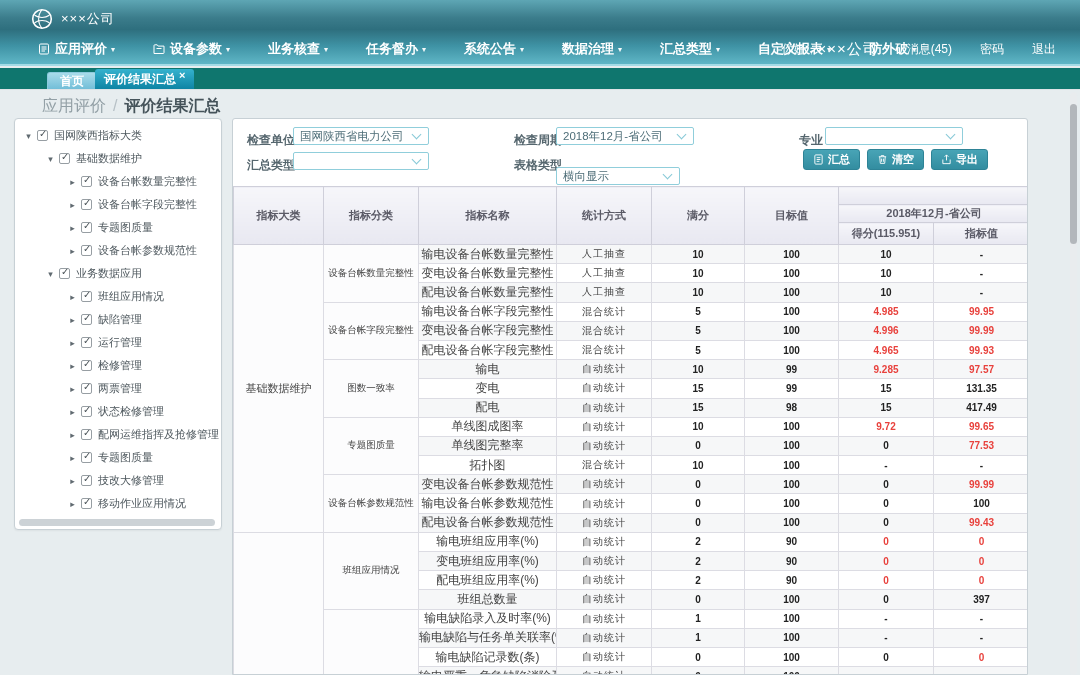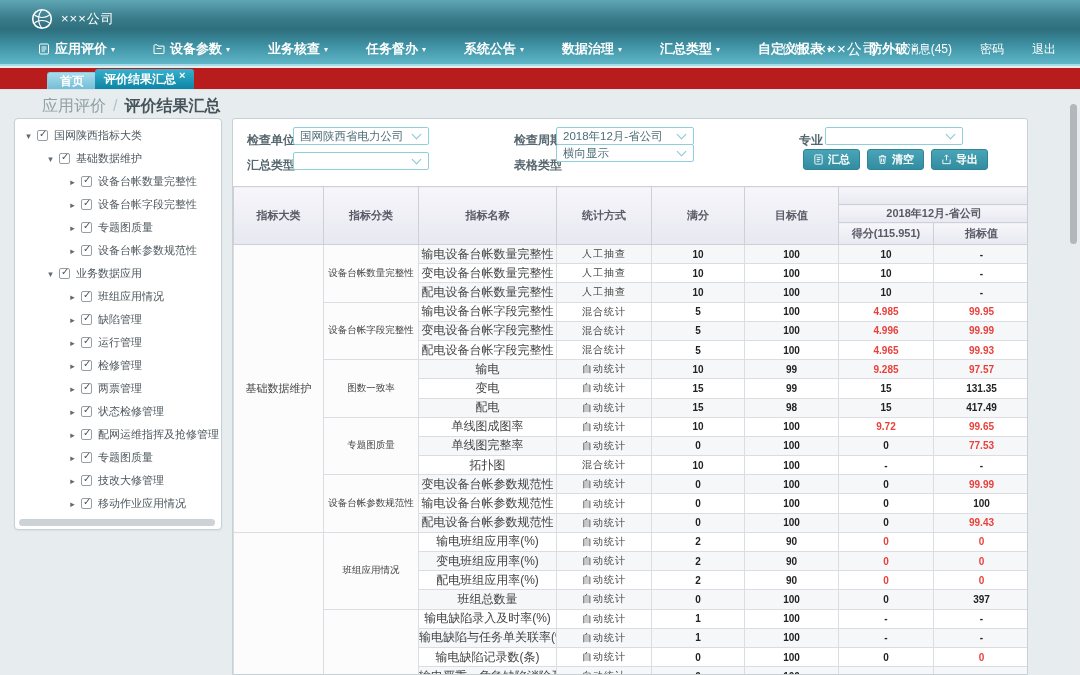--- a/index.html
+++ b/index.html
@@ -18,21 +18,21 @@
   .nav-items { display:flex; align-items:center; margin-left:38px; }
   .nav-item { display:flex; align-items:center; color:#fff; font-size:13px; font-weight:bold; margin-right:38px; cursor:pointer; white-space:nowrap; }
   .nav-icon { display:inline-flex; margin-right:5px; }
   .nav-caret { font-size:8px; margin-left:4px; opacity:.95; }
   .user-area { position:absolute; right:24px; top:0; height:26px; display:flex; align-items:center; color:#fff; }
   .user-area .greet { font-size:12px; }
   .user-area .uname { font-size:15px; letter-spacing:1px; }
   .user-area .ulink { font-size:12px; margin-left:28px; cursor:pointer; }
 
   
-  .tabbar { position:absolute; left:0; top:68px; width:1080px; height:22px; background:#b91c1c; border-bottom:1px solid #dde4e7;padding-left:40px; }
+  .tabbar { position:absolute; left:0; top:68px; width:1080px; height:22px; background:#0f766e; border-bottom:1px solid #dde4e7;padding-left:40px; }
   .tab { position:absolute; bottom:0; display:flex; align-items:center; justify-content:center;
     font-size:12px; font-weight:bold; color:#fff; cursor:pointer; border-radius:3px 3px 0 0; }
   .tab-inactive { left:47px; height:17px; padding:0 12px; background:linear-gradient(180deg,#a9dcea,#72bed8); border:1px solid #8ccadd; border-bottom:none; }
   .tab-active { left:95px; height:20px; padding:0 9px; background:linear-gradient(180deg,#35b2ce,#0e84a4); }
   .tab-close { font-size:11px; margin-left:3px; margin-top:-8px; cursor:pointer; }
 
   
   .breadcrumb { position:absolute; left:42px; top:96px; font-size:16px; color:#93a0a6; }
   .bc-a { cursor:pointer; }
   .bc-sep { margin:0 7px; color:#b7c1c6; }
@@ -278,21 +278,21 @@
     <div class="f-select" style="left:592px;top:8px;width:138px">
       <span class="f-value"></span>
         <i class="chev"></i>
     </div>
     <span class="f-label" style="left:14px;top:38px">汇总类型</span>
     <div class="f-select" style="left:60px;top:33px;width:136px">
       <span class="f-value"></span>
         <i class="chev"></i>
     </div>
     <span class="f-label" style="left:281px;top:38px">表格类型</span>
-    <div class="f-select" style="left:323px;top:25px;width:138px">
+    <div class="f-select" style="left:323px;top:48px;width:124px">
       <span class="f-value">横向显示</span>
         <i class="chev"></i>
     </div>
     <div class="btns">
       <button class="btn">
         <span class="bicon">
             <svg width="11" height="11" viewBox="0 0 12 12">
               <rect x="2" y="1" width="8" height="10" rx="1" fill="none" stroke="#fff"></rect>
               <path d="M4 4h4M4 6h4M4 8h3" stroke="#fff" fill="none"></path>
             </svg>

